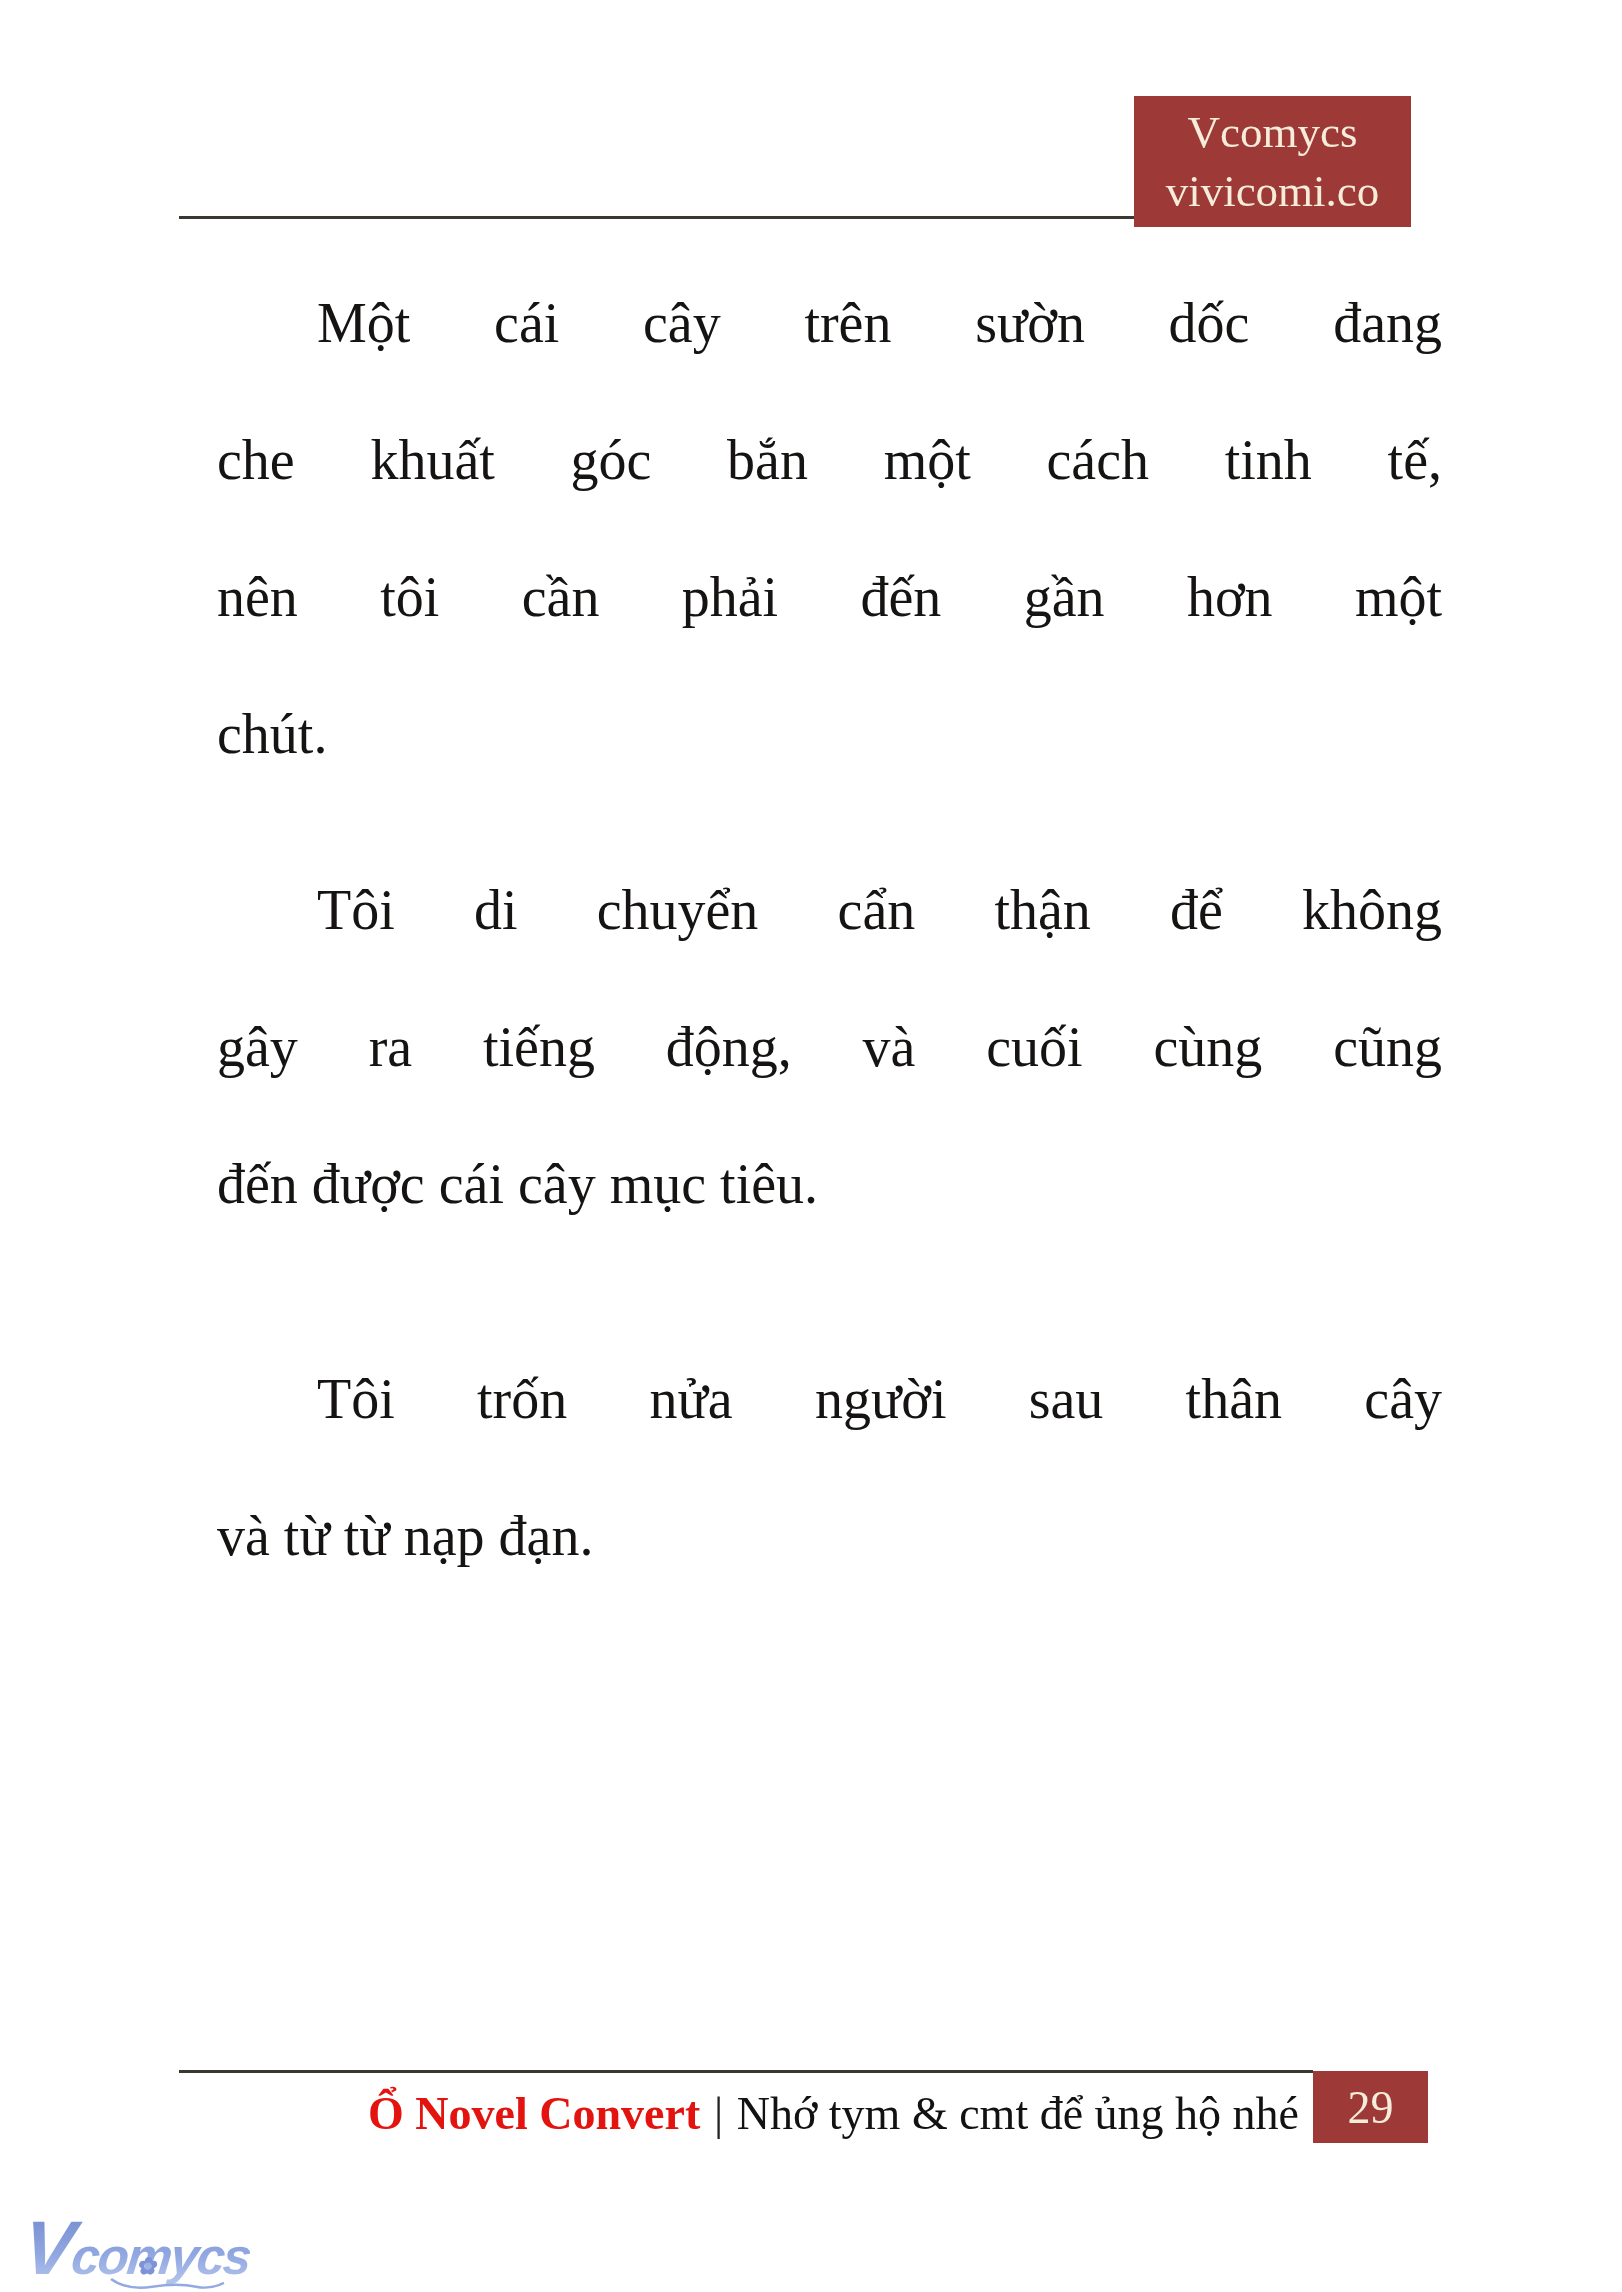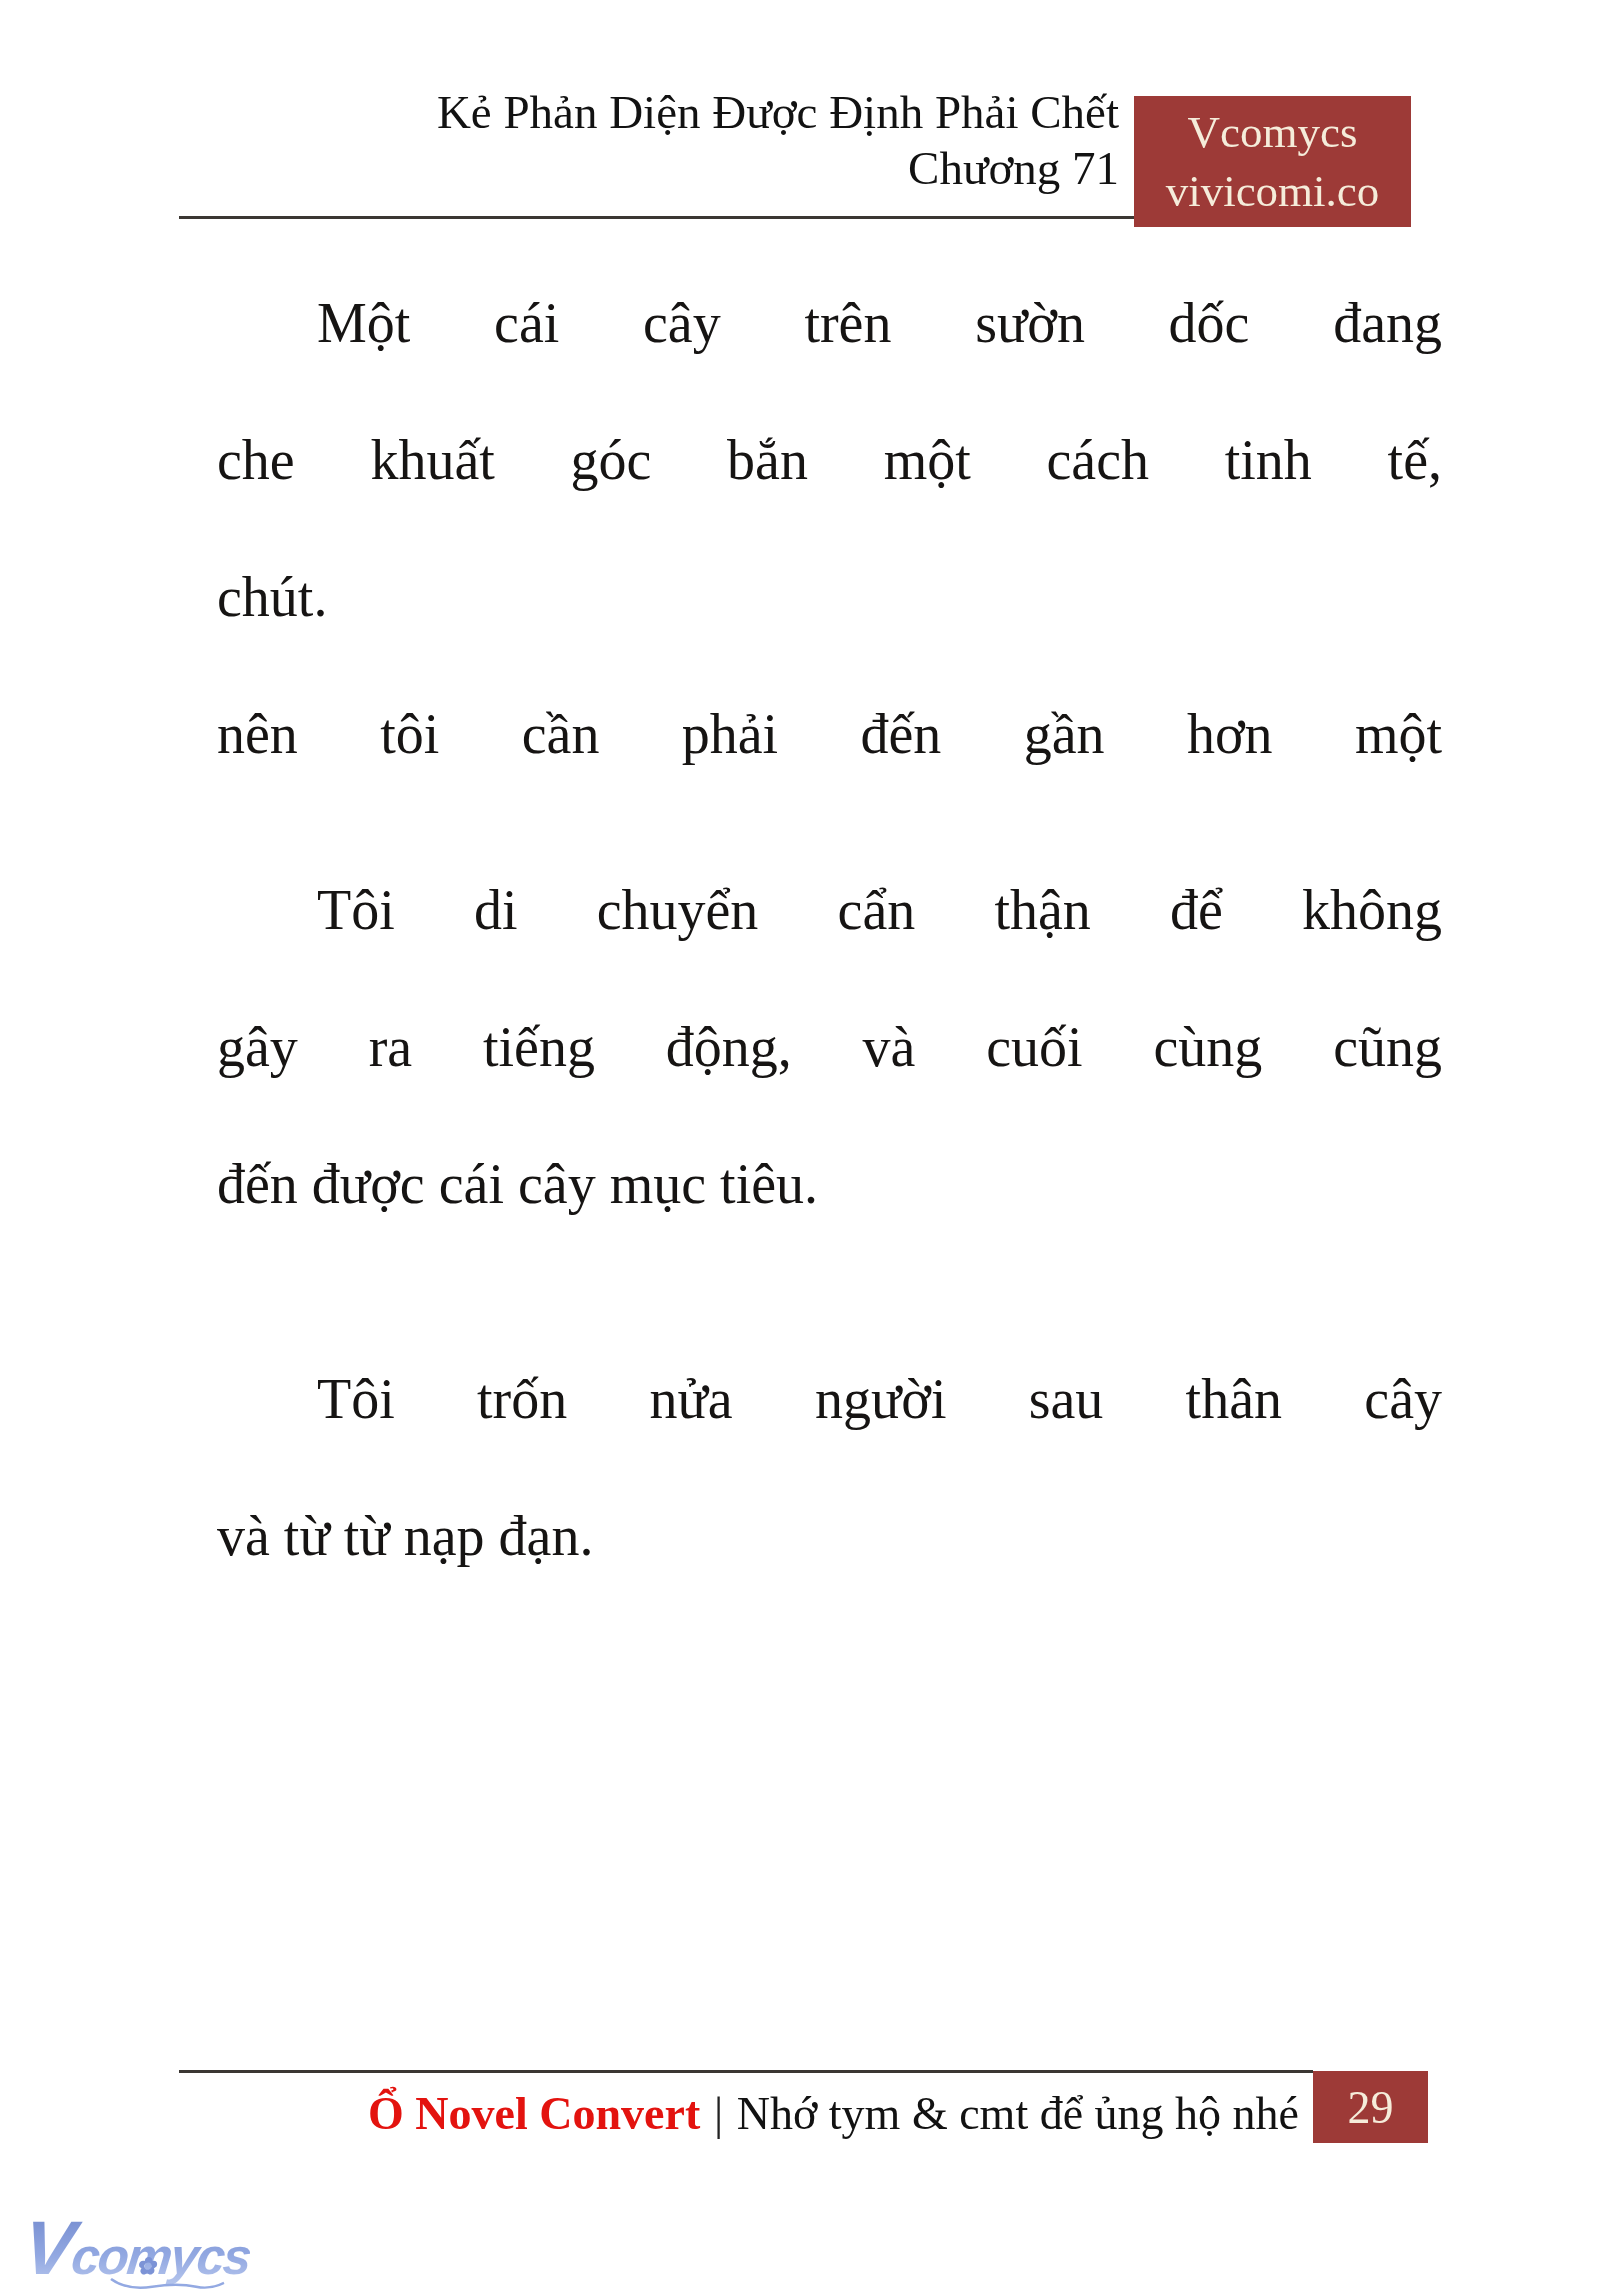--- a/index.html
+++ b/index.html
@@ -128,38 +128,34 @@
   }
   .wm-swirl{
     position:absolute;left:88px;top:74px;
   }
 </style>
 </head>
 <body>
 
 <div class="page">
 
-  <div class="header-titles">
-    <div>Kẻ Phản Diện Được Định Phải Chết</div>
-    <div>Chương 71</div>
-  </div>
 
   <div class="brand-box">
     <div>Vcomycs</div>
     <div>vivicomi.co</div>
   </div>
 
   <div class="header-rule"></div>
 
   <div class="body-text">
       <div class="para">
         <div class="line first">Một cái cây trên sườn dốc đang</div>
         <div class="line">che khuất góc bắn một cách tinh tế,</div>
+        <div class="line">nên tôi cần phải đến gần hơn một</div>
         <div class="line last">chút.</div>
-        <div class="line">nên tôi cần phải đến gần hơn một</div>
       </div>
       <div class="para">
         <div class="line first">Tôi di chuyển cẩn thận để không</div>
         <div class="line">gây ra tiếng động, và cuối cùng cũng</div>
         <div class="line last">đến được cái cây mục tiêu.</div>
       </div>
       <div class="para">
         <div class="line first">Tôi trốn nửa người sau thân cây</div>
         <div class="line last">và từ từ nạp đạn.</div>
       </div>

